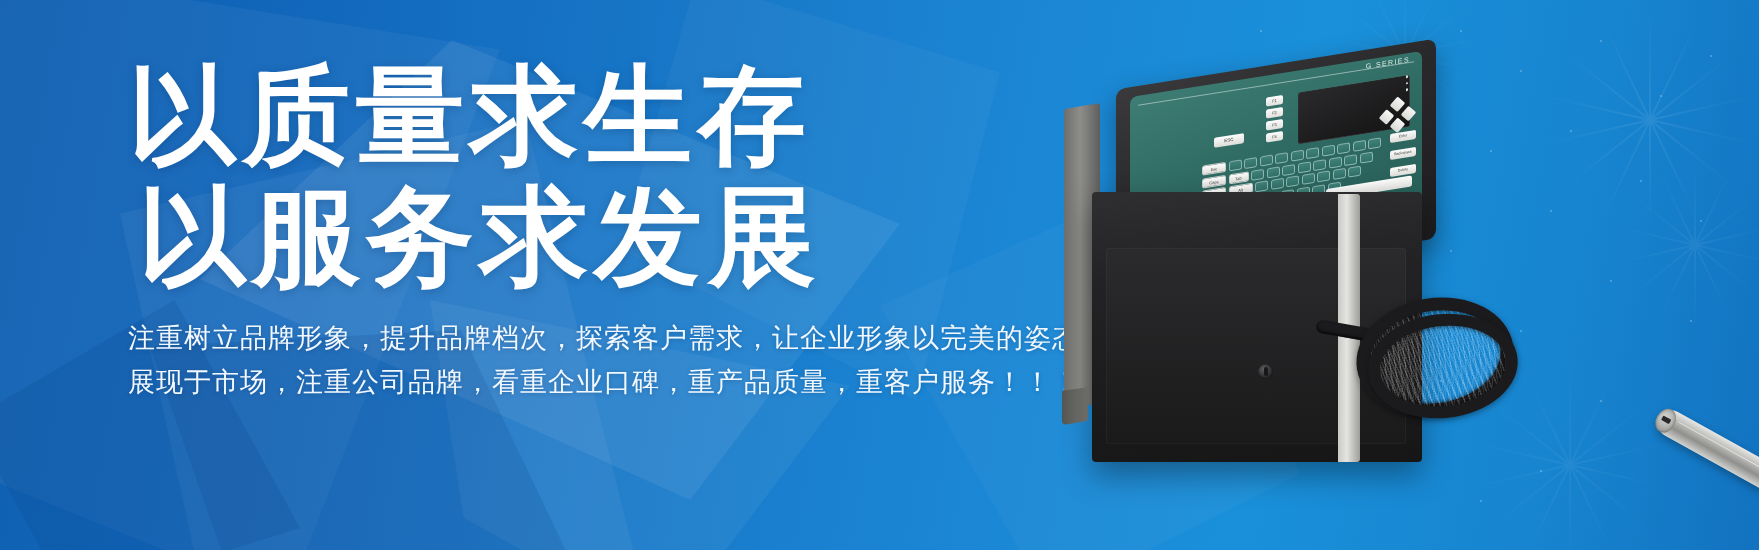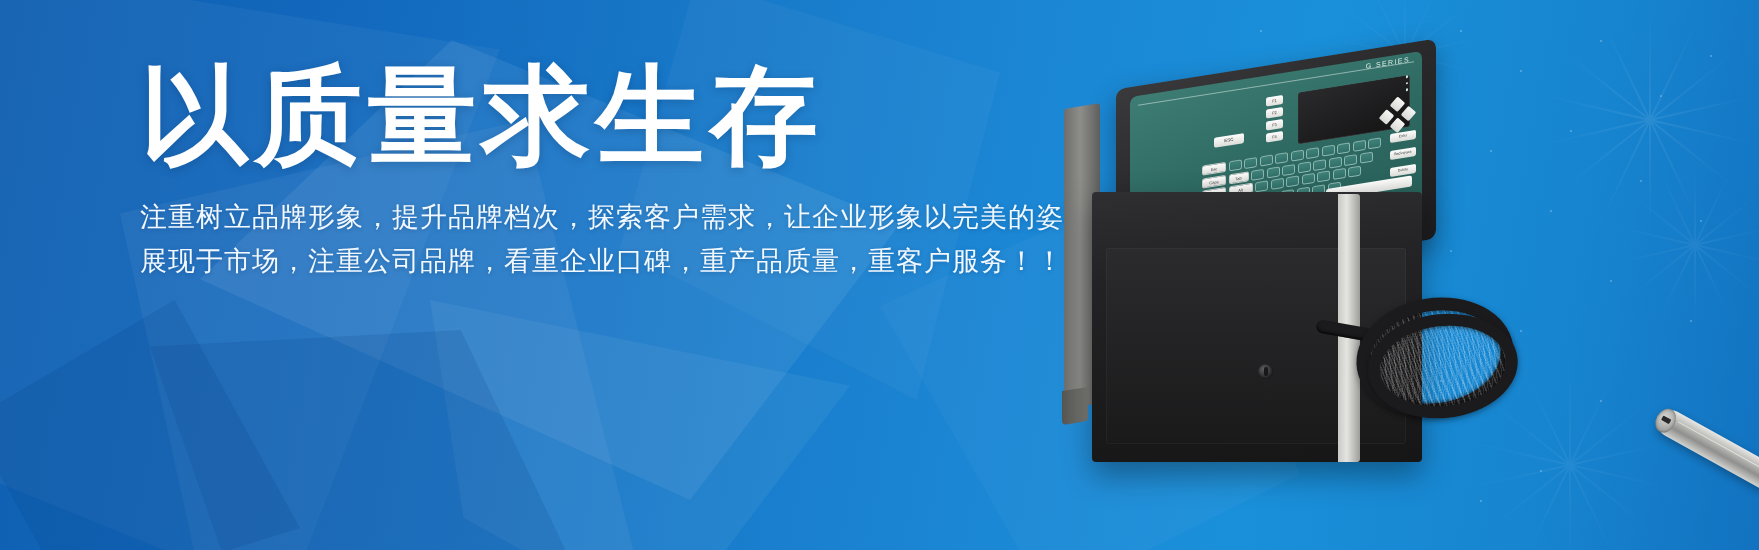--- a/index.html
+++ b/index.html
@@ -51,21 +51,21 @@
                transform-origin:bottom center; }
   .starA { left:1540px; top:10px;  width:220px; height:220px; }
   .starB { left:1610px; top:160px; width:170px; height:170px; opacity:0.06; }
   .starC { left:1465px; top:360px; width:210px; height:210px; opacity:0.055; }
   .starD { left:1330px; top:-20px; width:150px; height:150px; opacity:0.05; }
 
   .speck { position:absolute; border-radius:50%;
            background:rgba(255,255,255,0.30); width:2px; height:2px; }
 
   
-  .copy { position:absolute; left:140px; top:56px; width:900px; }
+  .copy { position:absolute; left:128px; top:56px; width:900px; }
   .headline {
     color:#ffffff;
     font-size:108px;
     line-height:1.12;
     font-weight:700;
     letter-spacing:6px;
     white-space:nowrap;
     text-shadow:0 2px 10px rgba(5,45,95,0.28);
   }
   .headline .l2 { margin-left:10px; display:block; }
@@ -381,20 +381,21 @@
       <i class="speck" style="left: 1480px; top: 500px;"></i>
       <i class="speck" style="left: 1350px; top: 60px;"></i>
       <i class="speck" style="left: 1300px; top: 120px;"></i>
       <i class="speck" style="left: 1390px; top: 200px;"></i>
       <i class="speck" style="left: 1260px; top: 30px;"></i>
     </div>
 
   <div class="copy">
     <div class="headline">
       <span class="l1">以质量求生存</span>
+      <span class="l2">以服务求发展</span>
     </div>
     <div class="sub">
       <span class="s1">注重树立品牌形象，提升品牌档次，探索客户需求，让企业形象以完美的姿态</span>
       <span class="s2">展现于市场，注重公司品牌，看重企业口碑，重产品质量，重客户服务！！！</span>
     </div>
   </div>
 
   <div class="device">
 
     <div class="pillar"></div>

